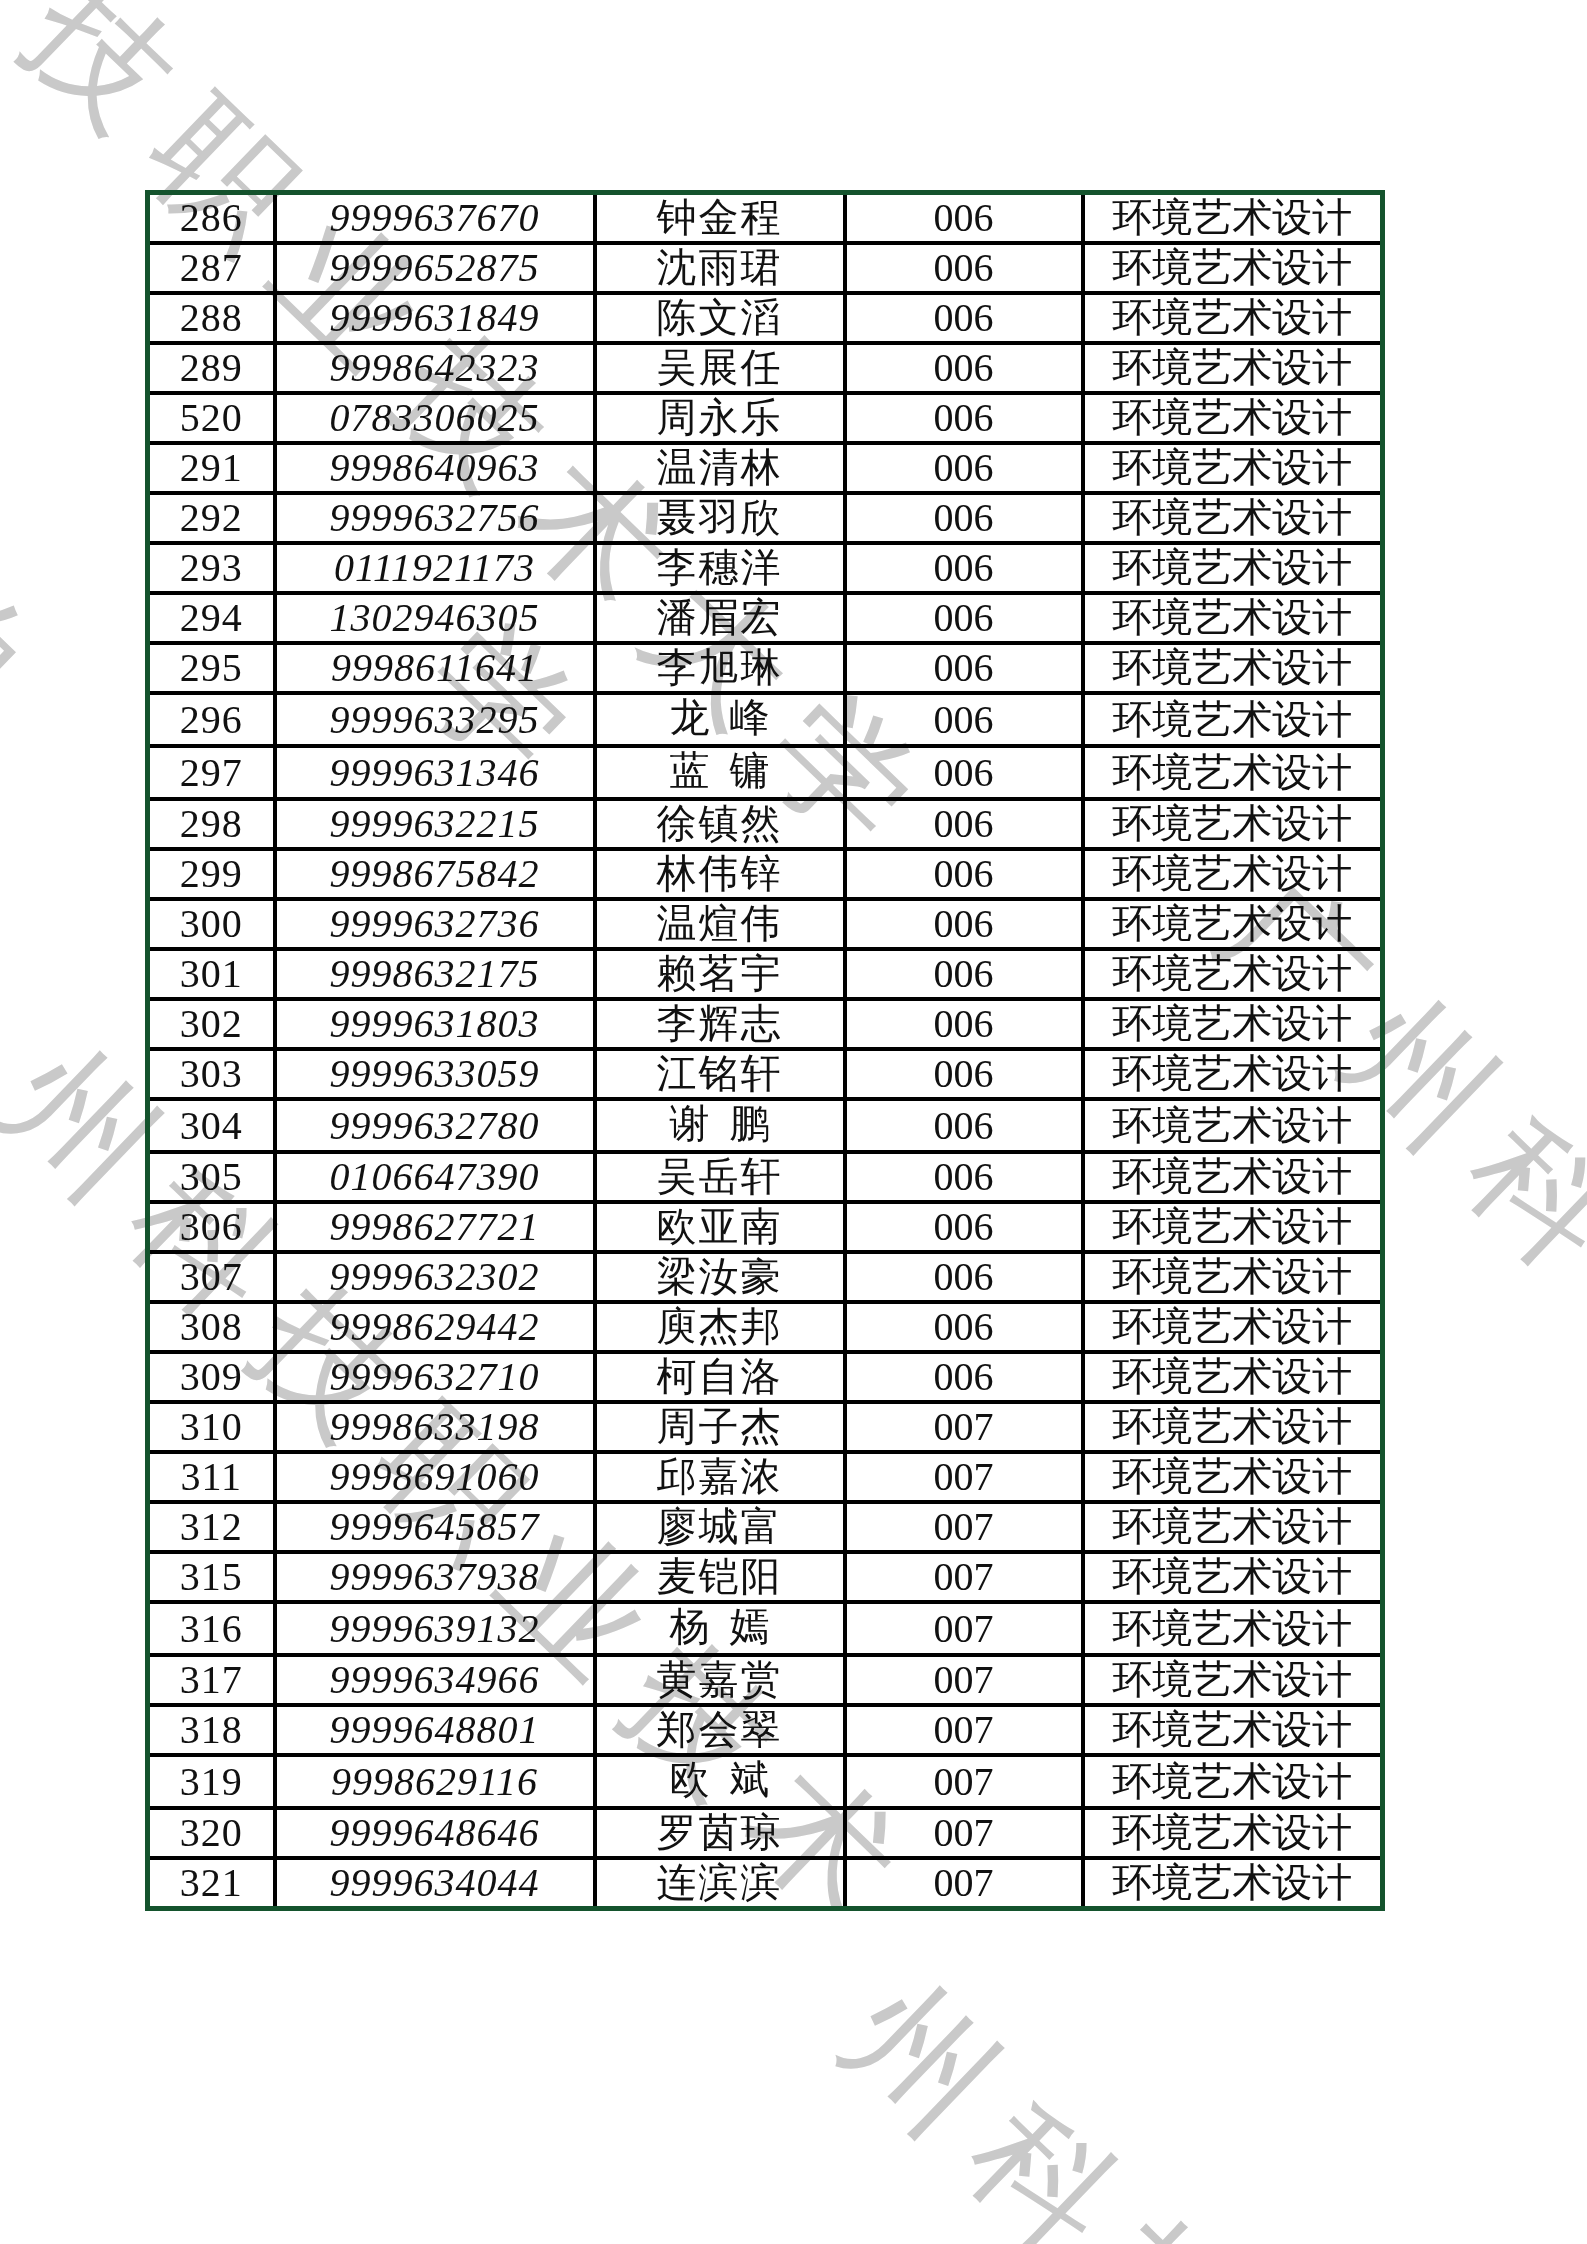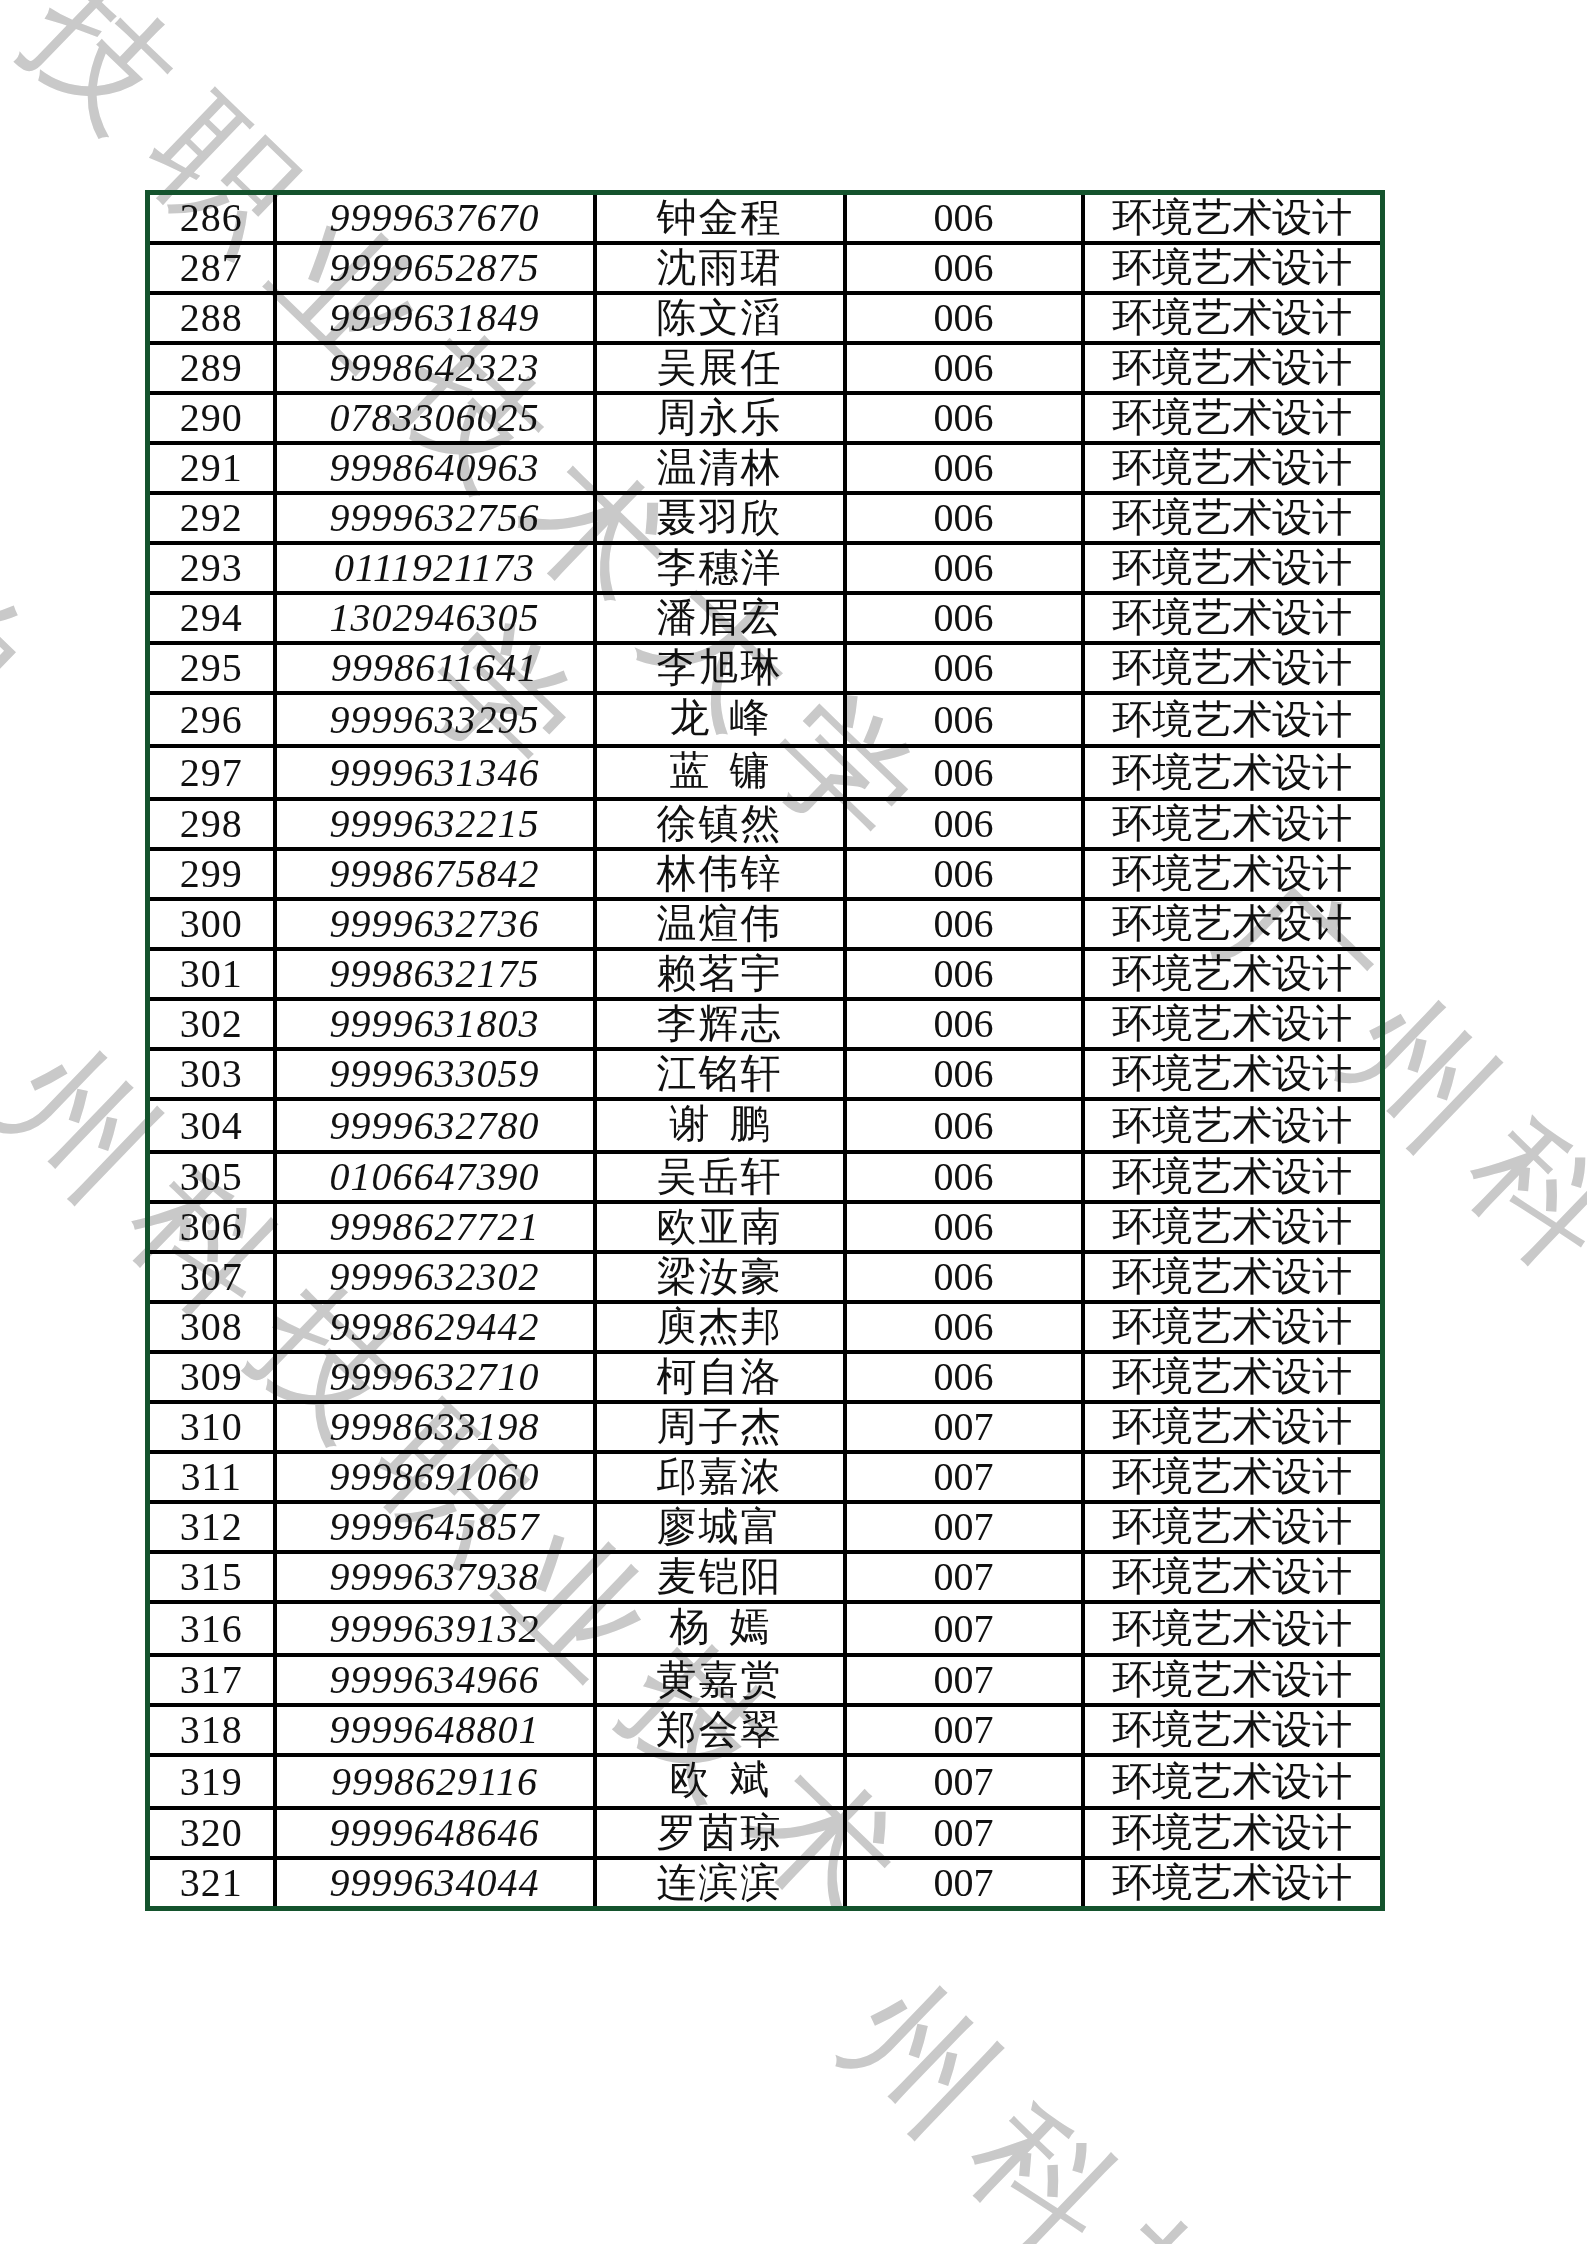--- a/index.html
+++ b/index.html
@@ -106,21 +106,21 @@
           <td class="cell-major">环境艺术设计</td>
         </tr>
         <tr>
           <td class="cell-no">289</td>
           <td class="cell-id">9998642323</td>
           <td class="cell-name"><span class="name3">吴展任</span></td>
           <td class="cell-code">006</td>
           <td class="cell-major">环境艺术设计</td>
         </tr>
         <tr>
-          <td class="cell-no">290</td>
+          <td class="cell-no">520</td>
           <td class="cell-id">0783306025</td>
           <td class="cell-name"><span class="name3">周永乐</span></td>
           <td class="cell-code">006</td>
           <td class="cell-major">环境艺术设计</td>
         </tr>
         <tr>
           <td class="cell-no">291</td>
           <td class="cell-id">9998640963</td>
           <td class="cell-name"><span class="name3">温清林</span></td>
           <td class="cell-code">006</td>

